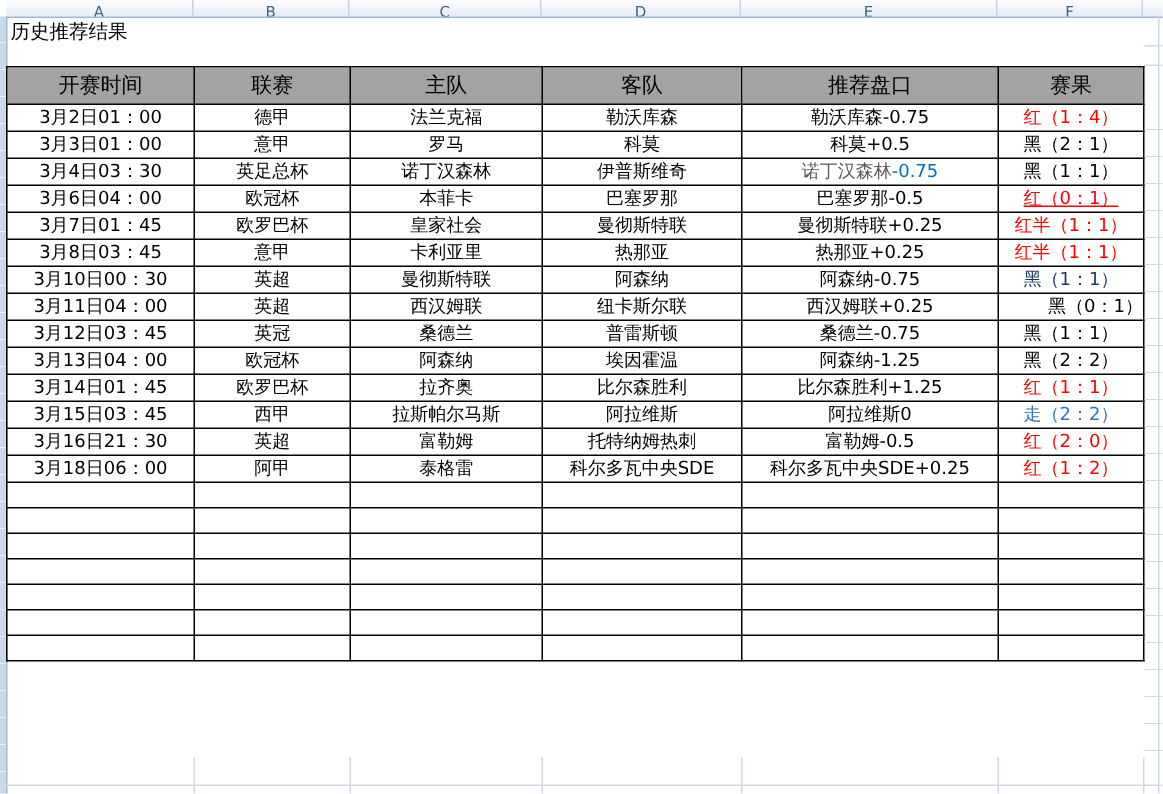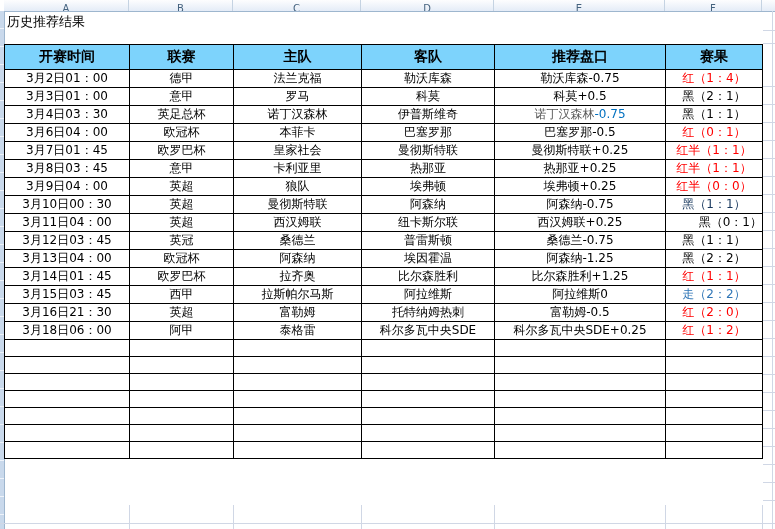--- a/index.html
+++ b/index.html
@@ -39,22 +39,22 @@
   table.sheet-table {
     position:absolute; left:4px; top:44px;
     border-collapse:collapse; table-layout:fixed;
   }
   table.sheet-table th, table.sheet-table td {
     border:1px solid #000; padding:0; margin:0;
     text-align:center; vertical-align:middle;
     overflow:hidden; white-space:nowrap; box-sizing:border-box;
   }
   table.sheet-table thead th {
-    height:25px; background:#7dd3fc;
-    font-size:14px; font-weight:bold; color:#000;
+    height:25px; background:#a3a3a3;
+    font-size:14px; font-weight:normal; color:#000;
   }
   table.sheet-table tbody td {
     height:17px; font-size:12px; color:#000; line-height:17px;
   }
   
   .vline { position:absolute; width:1px; background:#d0d7e5; }
   .hline { position:absolute; height:1px; background:#d0d7e5; }
   .sliver-rows {
     position:absolute; left:763px; top:69px; width:12px; height:436px;
     background:repeating-linear-gradient(to bottom,transparent 0px,transparent 17px,#d0d7e5 17px,#d0d7e5 18px);
@@ -132,45 +132,37 @@
         <td>伊普斯维奇</td>
         <td><span style="color: rgb(89, 89, 89);">诺丁汉森林</span><span style="color: rgb(0, 112, 192);">-0.75</span></td>
         <td style="color: rgb(0, 0, 0);">黑（1：1）</td>
       </tr>
       <tr>
         <td>3月6日04：00</td>
         <td>欧冠杯</td>
         <td>本菲卡</td>
         <td>巴塞罗那</td>
         <td>巴塞罗那-0.5</td>
-        <td style="color: rgb(255, 0, 0);">红（0：1）</td>
+        <td style="color: rgb(255, 0, 0); text-decoration: underline;">红（0：1）</td>
       </tr>
       <tr>
         <td>3月7日01：45</td>
         <td>欧罗巴杯</td>
         <td>皇家社会</td>
         <td>曼彻斯特联</td>
         <td>曼彻斯特联+0.25</td>
         <td style="color: rgb(255, 0, 0);">红半（1：1）</td>
       </tr>
       <tr>
         <td>3月8日03：45</td>
         <td>意甲</td>
         <td>卡利亚里</td>
         <td>热那亚</td>
         <td>热那亚+0.25</td>
         <td style="color: rgb(255, 0, 0);">红半（1：1）</td>
-      </tr>
-      <tr>
-        <td>3月9日04：00</td>
-        <td>英超</td>
-        <td>狼队</td>
-        <td>埃弗顿</td>
-        <td>埃弗顿+0.25</td>
-        <td style="color: rgb(255, 0, 0);">红半（0：0）</td>
       </tr>
       <tr>
         <td>3月10日00：30</td>
         <td>英超</td>
         <td>曼彻斯特联</td>
         <td>阿森纳</td>
         <td>阿森纳-0.75</td>
         <td style="color: rgb(23, 55, 93);">黑（1：1）</td>
       </tr>
       <tr>

